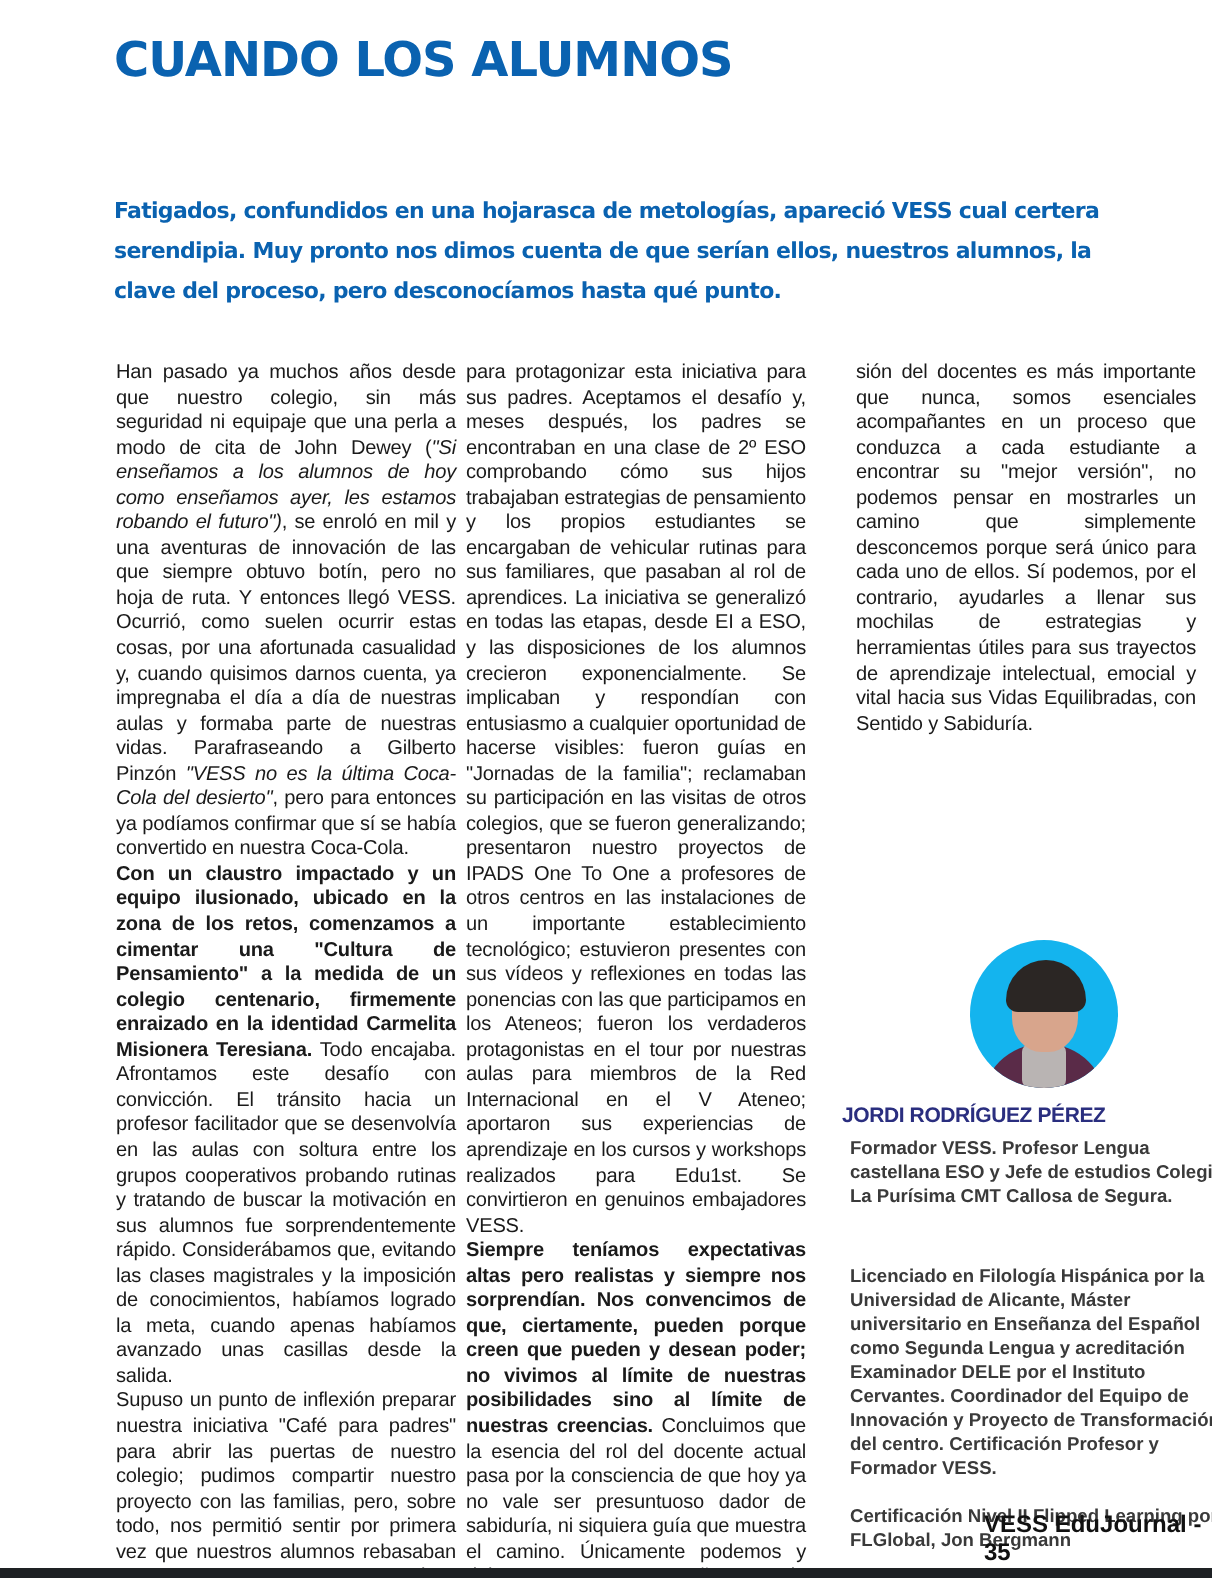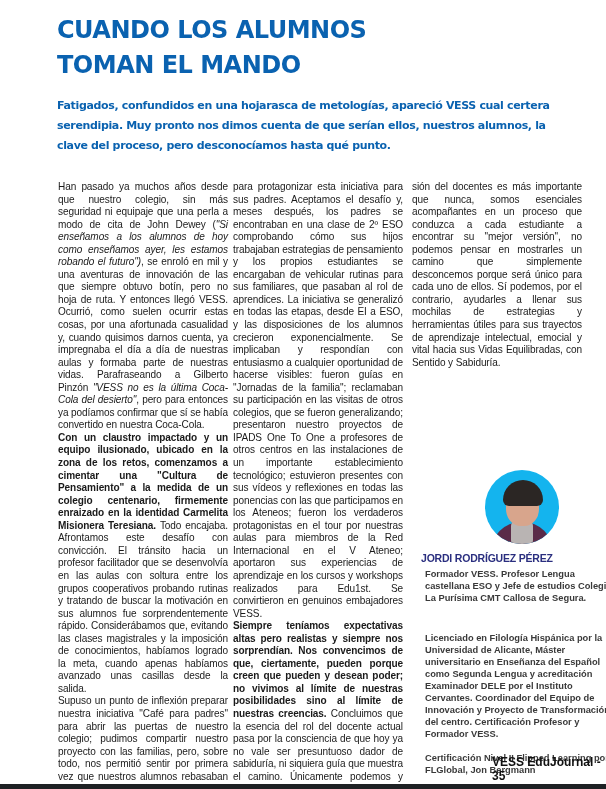--- a/index.html
+++ b/index.html
@@ -25,21 +25,21 @@
   }
   .col {
     position: absolute; top: 181px; width: 170px;
     font-size: 10.05px; line-height: 12.55px;
     text-align: justify; hyphens: manual;
     letter-spacing: -0.1px;
   }
   .col p { margin: 0; }
   .col1 { left: 58px; }
   .col2 { left: 233px; }
-  .col3 { left: 412px; }
+  .col3 { left: 428px; }
   .col i { font-style: italic; }
   .col b { font-weight: bold; }
 
   .author {
     position: absolute; left: 421px; top: 470px; width: 201px;
     text-align: left;
   }
   .avatar {
     width: 74px; height: 74px; border-radius: 50%;
     margin: 0 auto; position: relative; overflow: hidden;
@@ -63,21 +63,20 @@
   }
   .bottom-bar {
     position: absolute; left: 0; top: 784px; width: 606px; height: 5px; background: #1e2124;
   }
 </style>
 </head>
 <body>
 
 <h1 class="title">
   <span>CUANDO LOS ALUMNOS</span><br>
-  <span>TOMAN EL MANDO</span>
 </h1>
 
 <p class="lede">Fatigados, confundidos en una hojarasca de metologías, apareció VESS cual certera serendipia. Muy pronto nos dimos cuenta de que serían ellos, nuestros alumnos, la clave del proceso, pero desconocíamos hasta qué punto.</p>
 
 <div class="col col1">
   <p><span>Han pasado ya muchos años desde que nuestro colegio, sin más seguridad ni equipaje que una perla a modo de cita de John Dewey (</span><i>"Si enseñamos a los alumnos de hoy como enseñamos ayer, les estamos robando el futuro")</i><span>, se enroló en mil y una aventuras de innovación de las que siempre obtuvo botín, pero no hoja de ruta. Y entonces llegó VESS. Ocurrió, como suelen ocurrir estas cosas, por una afortunada casualidad y, cuando quisimos darnos cuenta, ya impregnaba el día a día de nuestras aulas y formaba parte de nuestras vidas. Parafraseando a Gilberto Pinzón </span><i>"VESS no es la última Coca-Cola del desierto"</i><span>, pero para entonces ya podíamos confirmar que sí se había convertido en nuestra Coca-Cola.</span></p>
   <p><b>Con un claustro impactado y un equipo ilusionado, ubicado en la zona de los retos, comenzamos a cimentar una "Cultura de Pensamiento" a la medida de un colegio centenario, firmemente enraizado en la identidad Carmelita Misionera Teresiana.</b><span> Todo encajaba. Afrontamos este desafío con convicción. El tránsito hacia un profesor facilitador que se desenvolvía en las aulas con soltura entre los grupos cooperativos probando rutinas y tratando de buscar la motivación en sus alumnos fue sorprendentemente rápido. Considerábamos que, evitando las clases magistrales y la imposición de conocimientos, habíamos logrado la meta, cuando apenas habíamos avanzado unas casillas desde la salida.</span></p>
   <p>Supuso un punto de inflexión preparar nuestra iniciativa "Café para padres" para abrir las puertas de nuestro colegio; pudimos compartir nuestro proyecto con las familias, pero, sobre todo, nos permitió sentir por primera vez que nuestros alumnos rebasaban ostentosamente nuestras expectativas al postularse</p>
 </div>
 

